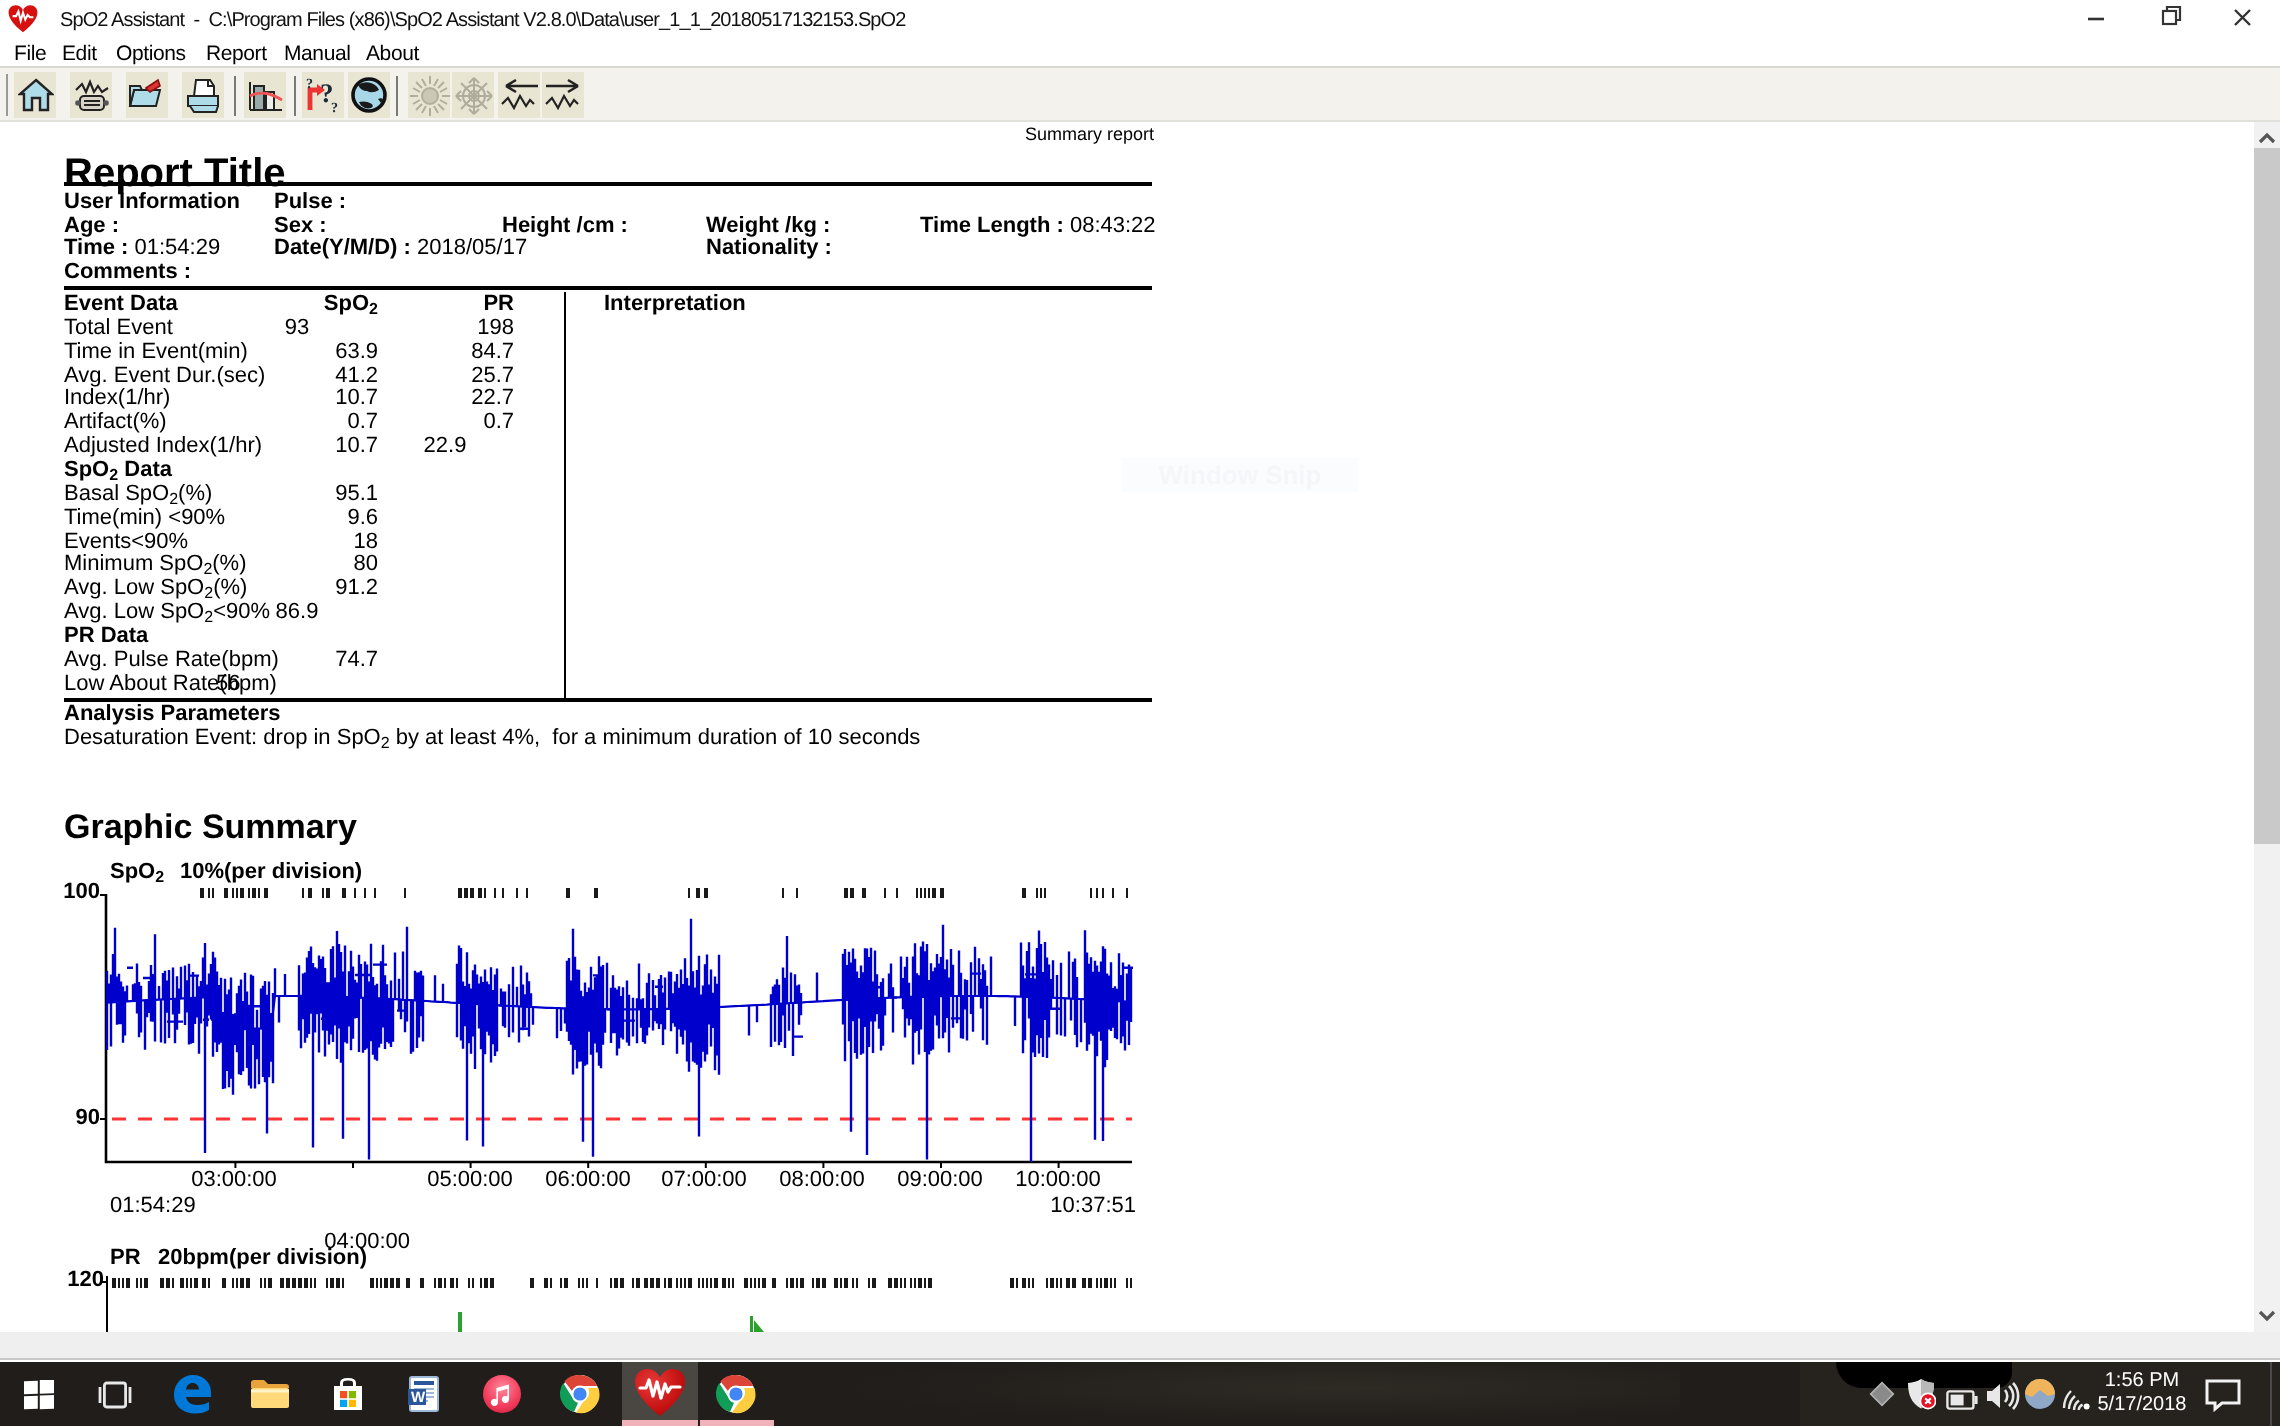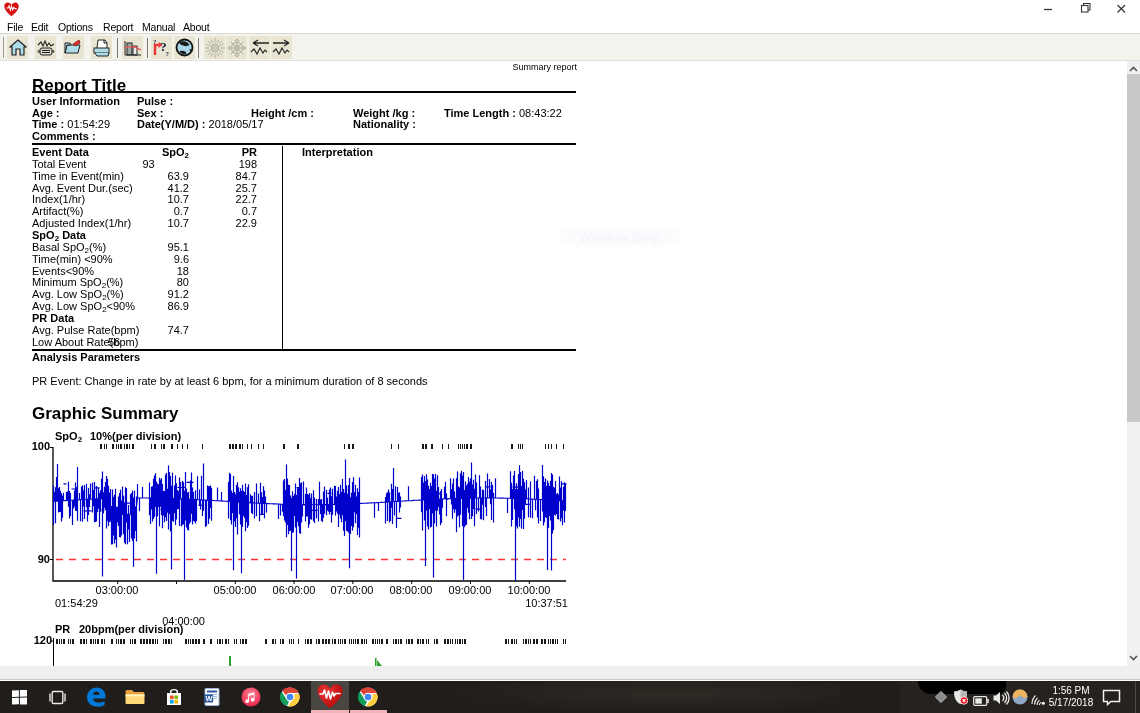--- a/index.html
+++ b/index.html
@@ -12,20 +12,21 @@
 <body>
 
 <div style="position:absolute;left:0;top:0;width:1140px;height:19px;background:#fff">
   <svg width="15" height="14" viewBox="0 0 26 25" style="position:absolute;left:4px;top:3px"></svg>
   <div style="position:absolute;left:4px;top:2px;width:15px;height:14px">
     <svg width="15" height="15" viewBox="0 0 26 25">
         <path d="M13 24 C4 17 0.5 11 0.5 6.8 C0.5 3 3.2 0.5 6.6 0.5 C9.3 0.5 11.8 2.2 13 4.6 C14.2 2.2 16.7 0.5 19.4 0.5 C22.8 0.5 25.5 3 25.5 6.8 C25.5 11 22 17 13 24 Z" fill="#d60f0f"></path>
         <path d="M4 10 L7 10 L9 6 L11 14 L13 7 L15 13 L17 9 L19 11 L22 11" fill="none" stroke="#fff" stroke-width="1.8"></path>
       </svg>
   </div>
+  <div style="position:absolute;left:30px;top:4.5px;font-size:10px;letter-spacing:-0.45px;color:#111">SpO2 Assistant&nbsp;&nbsp;-&nbsp;&nbsp;C:\Program Files (x86)\SpO2 Assistant V2.8.0\Data\user_1_1_20180517132153.SpO2</div>
 
   <svg width="100" height="19" viewBox="0 0 100 19" style="position:absolute;left:1035px;top:0">
       <path d="M9 9.5 L17 9.5" stroke="#333" stroke-width="1.3"></path>
       <rect x="46.5" y="5.5" width="6.5" height="6.5" fill="none" stroke="#333" stroke-width="1.1"></rect>
       <path d="M48.5 5.5 L48.5 3.5 L55 3.5 L55 10 L53 10" fill="none" stroke="#333" stroke-width="1.1"></path>
       <path d="M82.5 5 L90 12.5 M90 5 L82.5 12.5" stroke="#333" stroke-width="1.2"></path>
     </svg>
 </div>
 
 <div style="position:absolute;left:0;top:19px;width:1140px;height:14px;background:#fff;font-size:10.5px;letter-spacing:-0.2px">
@@ -125,30 +126,30 @@
         <path d="M1 13 L4 10 L7 15 L10 9 L13 14 L15 11 L17 13" fill="none" stroke="#222" stroke-width="1.1"></path>
       </svg>
     </div>
   <div style="position:absolute;left:117px;top:4px;width:1px;height:20px;background:#7a7a74"></div>
     <div style="position:absolute;left:147px;top:4px;width:1px;height:20px;background:#7a7a74"></div>
     <div style="position:absolute;left:198px;top:4px;width:1px;height:20px;background:#7a7a74"></div>
 </div>
 
 <div style="position:absolute;left:0;top:61px;width:1127px;height:605px;background:#fff">
   <div style="position:absolute;left:500px;top:1px;width:77px;font-size:9px;text-align:right;color:#000">Summary report</div>
-  <div class="b" style="position:absolute;left:32px;top:15px;font-size:17px">Report Title</div>
+  <div class="b" style="position:absolute;left:32px;top:15px;font-size:20px">Report Title</div>
   <div style="position:absolute;left:32px;top:30px;width:544px;height:2px;background:#000"></div>
 
   <div class="t11 b" style="position:absolute;left:32px;top:35px">User Information</div>
   <div class="t11 b" style="position:absolute;left:137px;top:35px">Pulse :</div>
   <div class="t11 b" style="position:absolute;left:32px;top:46.5px">Age :</div>
   <div class="t11 b" style="position:absolute;left:137px;top:46.5px">Sex :</div>
   <div class="t11 b" style="position:absolute;left:251px;top:46.5px">Height /cm :</div>
   <div class="t11 b" style="position:absolute;left:353px;top:46.5px">Weight /kg :</div>
-  <div class="t11" style="position:absolute;left:444px;top:46.5px"><span class="b">Time Length :</span> 08:43:22</div>
+  <div class="t11" style="position:absolute;left:460px;top:46.5px"><span class="b">Time Length :</span> 08:43:22</div>
   <div class="t11" style="position:absolute;left:32px;top:58px"><span class="b">Time :</span> 01:54:29</div>
   <div class="t11" style="position:absolute;left:137px;top:58px"><span class="b">Date(Y/M/D) :</span> 2018/05/17</div>
   <div class="t11 b" style="position:absolute;left:353px;top:58px">Nationality :</div>
   <div class="t11 b" style="position:absolute;left:32px;top:69.5px">Comments :</div>
   <div style="position:absolute;left:32px;top:82px;width:544px;height:2px;background:#000"></div>
 </div>
 
 <div style="position:absolute;left:0;top:0;width:944px;height:713px;pointer-events:none">
   <div class="t11 b" style="position:absolute;left:32px;top:147.0px">Event Data</div>
     <div class="t11 b" style="position:absolute;left:108px;top:147.0px;width:81px;text-align:right">SpO<sub>2</sub></div>
@@ -163,44 +164,44 @@
     <div class="t11 " style="position:absolute;left:108px;top:182.6px;width:81px;text-align:right">41.2</div>
     <div class="t11 " style="position:absolute;left:188px;top:182.6px;width:69px;text-align:right">25.7</div>
     <div class="t11 " style="position:absolute;left:32px;top:194.4px">Index(1/hr)</div>
     <div class="t11 " style="position:absolute;left:108px;top:194.4px;width:81px;text-align:right">10.7</div>
     <div class="t11 " style="position:absolute;left:188px;top:194.4px;width:69px;text-align:right">22.7</div>
     <div class="t11 " style="position:absolute;left:32px;top:206.2px">Artifact(%)</div>
     <div class="t11 " style="position:absolute;left:108px;top:206.2px;width:81px;text-align:right">0.7</div>
     <div class="t11 " style="position:absolute;left:188px;top:206.2px;width:69px;text-align:right">0.7</div>
     <div class="t11 " style="position:absolute;left:32px;top:218.1px">Adjusted Index(1/hr)</div>
     <div class="t11 " style="position:absolute;left:108px;top:218.1px;width:81px;text-align:right">10.7</div>
-    <div class="t11 " style="position:absolute;left:188px;top:218.1px;width:69px;text-align:right">22.9</div>
+    <div class="t11 " style="position:absolute;left:188px;top:218.1px;width:69px;text-align:center">22.9</div>
     <div class="t11 b" style="position:absolute;left:32px;top:229.9px">SpO<sub>2</sub> Data</div>
     <div class="t11 " style="position:absolute;left:32px;top:241.8px">Basal SpO<sub>2</sub>(%)</div>
     <div class="t11 " style="position:absolute;left:108px;top:241.8px;width:81px;text-align:right">95.1</div>
     <div class="t11 " style="position:absolute;left:32px;top:253.6px">Time(min) &lt;90%</div>
     <div class="t11 " style="position:absolute;left:108px;top:253.6px;width:81px;text-align:right">9.6</div>
     <div class="t11 " style="position:absolute;left:32px;top:265.5px">Events&lt;90%</div>
     <div class="t11 " style="position:absolute;left:108px;top:265.5px;width:81px;text-align:right">18</div>
     <div class="t11 " style="position:absolute;left:32px;top:277.4px">Minimum SpO<sub>2</sub>(%)</div>
     <div class="t11 " style="position:absolute;left:108px;top:277.4px;width:81px;text-align:right">80</div>
     <div class="t11 " style="position:absolute;left:32px;top:289.2px">Avg. Low SpO<sub>2</sub>(%)</div>
     <div class="t11 " style="position:absolute;left:108px;top:289.2px;width:81px;text-align:right">91.2</div>
     <div class="t11 " style="position:absolute;left:32px;top:301.0px">Avg. Low SpO<sub>2</sub>&lt;90%</div>
-    <div class="t11 " style="position:absolute;left:108px;top:301.0px;width:81px;text-align:right">86.9</div>
+    <div class="t11 " style="position:absolute;left:108px;top:301.0px;width:81px;text-align:center">86.9</div>
     <div class="t11 b" style="position:absolute;left:32px;top:312.9px">PR Data</div>
     <div class="t11 " style="position:absolute;left:32px;top:324.8px">Avg. Pulse Rate(bpm)</div>
     <div class="t11 " style="position:absolute;left:108px;top:324.8px;width:81px;text-align:right">74.7</div>
     <div class="t11 " style="position:absolute;left:32px;top:336.6px">Low About Rate(bpm)</div>
     <div class="t11 " style="position:absolute;left:108px;top:336.6px;width:81px;text-align:left">56</div>
   <div style="position:absolute;left:282px;top:146px;width:1px;height:204px;background:#000"></div>
   <div class="t11 b" style="position:absolute;left:302px;top:147px">Interpretation</div>
   <div style="position:absolute;left:32px;top:349px;width:544px;height:2px;background:#000"></div>
   <div class="t11 b" style="position:absolute;left:32px;top:352px">Analysis Parameters</div>
-  <div class="t11" style="position:absolute;left:32px;top:376px">PR Event: Change in rate by at least 6 bpm, for a minimum duration of 8 seconds</div>
+  <div class="t11" style="position:absolute;left:32px;top:364px">Desaturation Event: drop in SpO<sub>2</sub> by at least 4%,&nbsp; for a minimum duration of 10 seconds</div>
 
   <div class="b" style="position:absolute;left:32px;top:404px;font-size:17px">Graphic Summary</div>
 
   <div class="t11 b" style="position:absolute;left:55px;top:431px">SpO<sub>2</sub></div>
   <div class="t11 b" style="position:absolute;left:90px;top:431px">10%(per division)</div>
   <div class="t11 b" style="position:absolute;left:20px;top:441px;width:30px;text-align:right">100</div>
   <div class="t11 b" style="position:absolute;left:20px;top:554px;width:30px;text-align:right">90</div>
   <div class="t11" style="position:absolute;left:88px;top:585px;width:58px;text-align:center">03:00:00</div>
     <div class="t11" style="position:absolute;left:147px;top:616px;width:58px;text-align:right">04:00:00</div>
     <div class="t11" style="position:absolute;left:206px;top:585px;width:58px;text-align:center">05:00:00</div>

